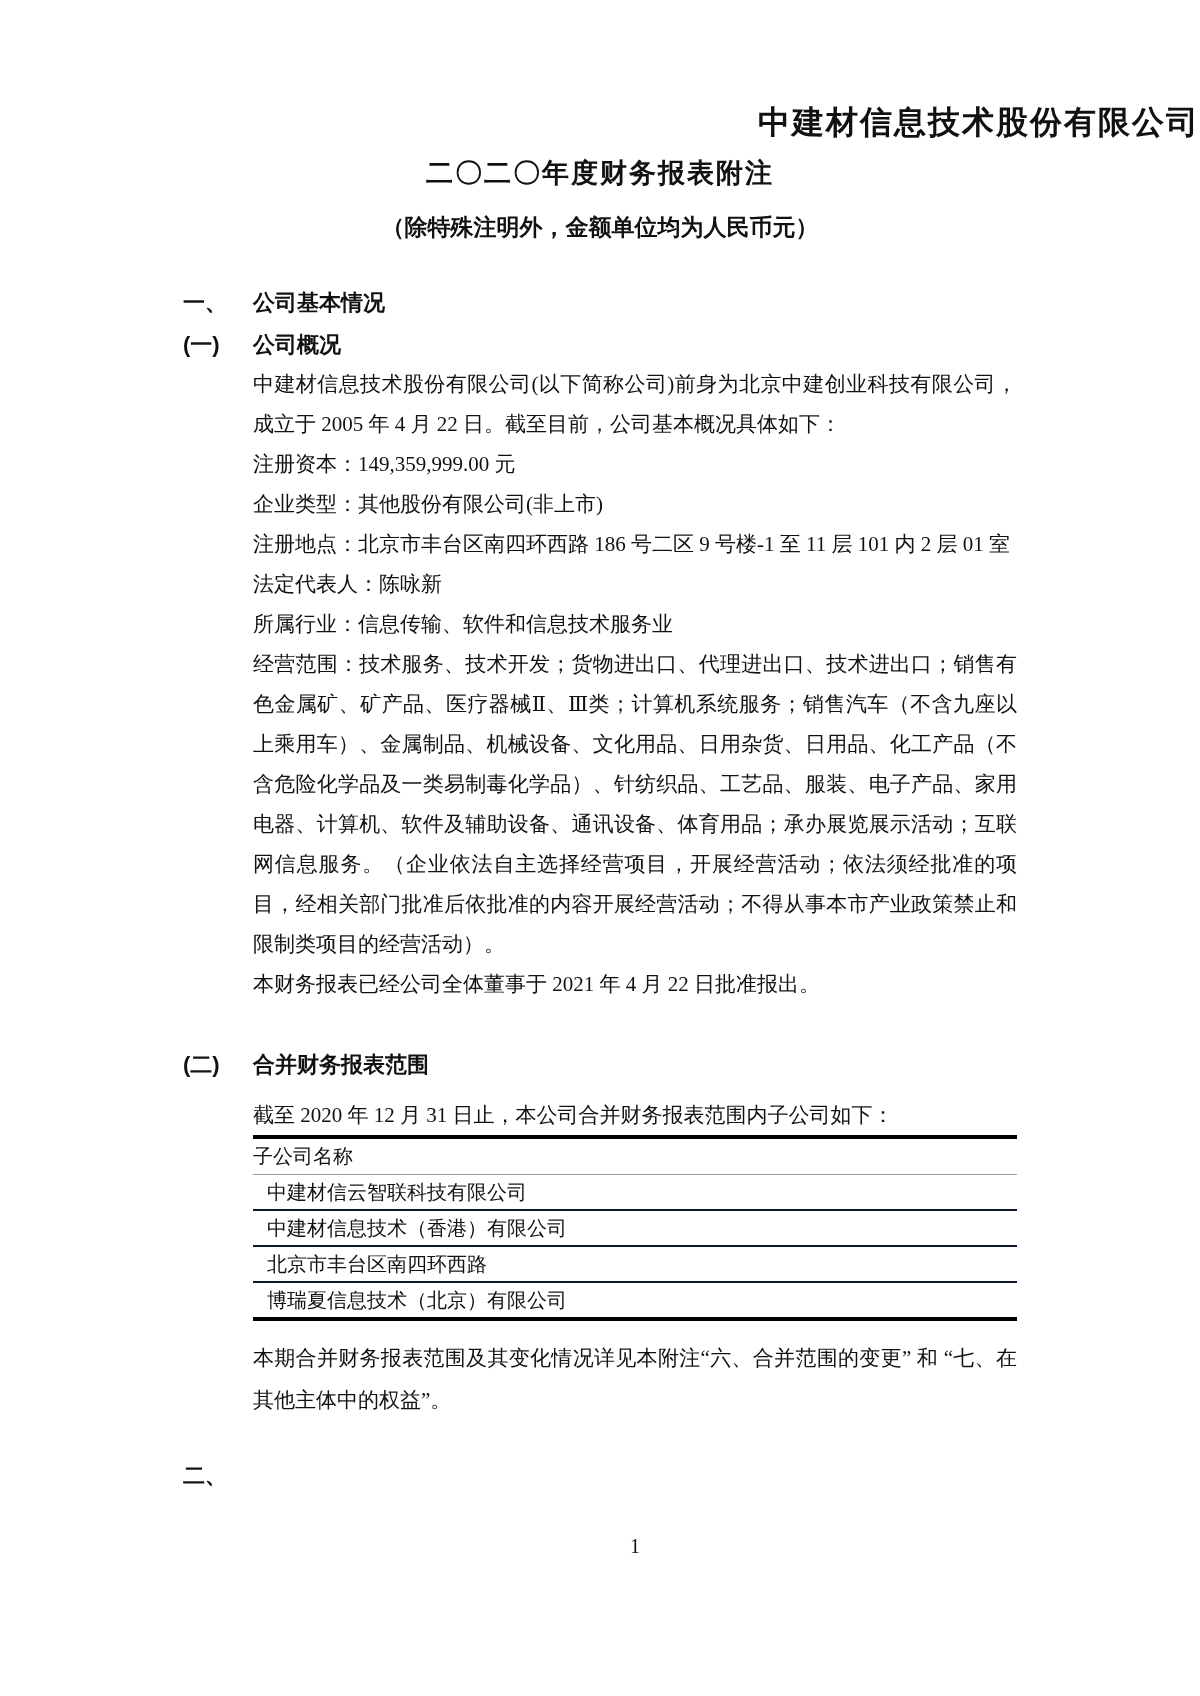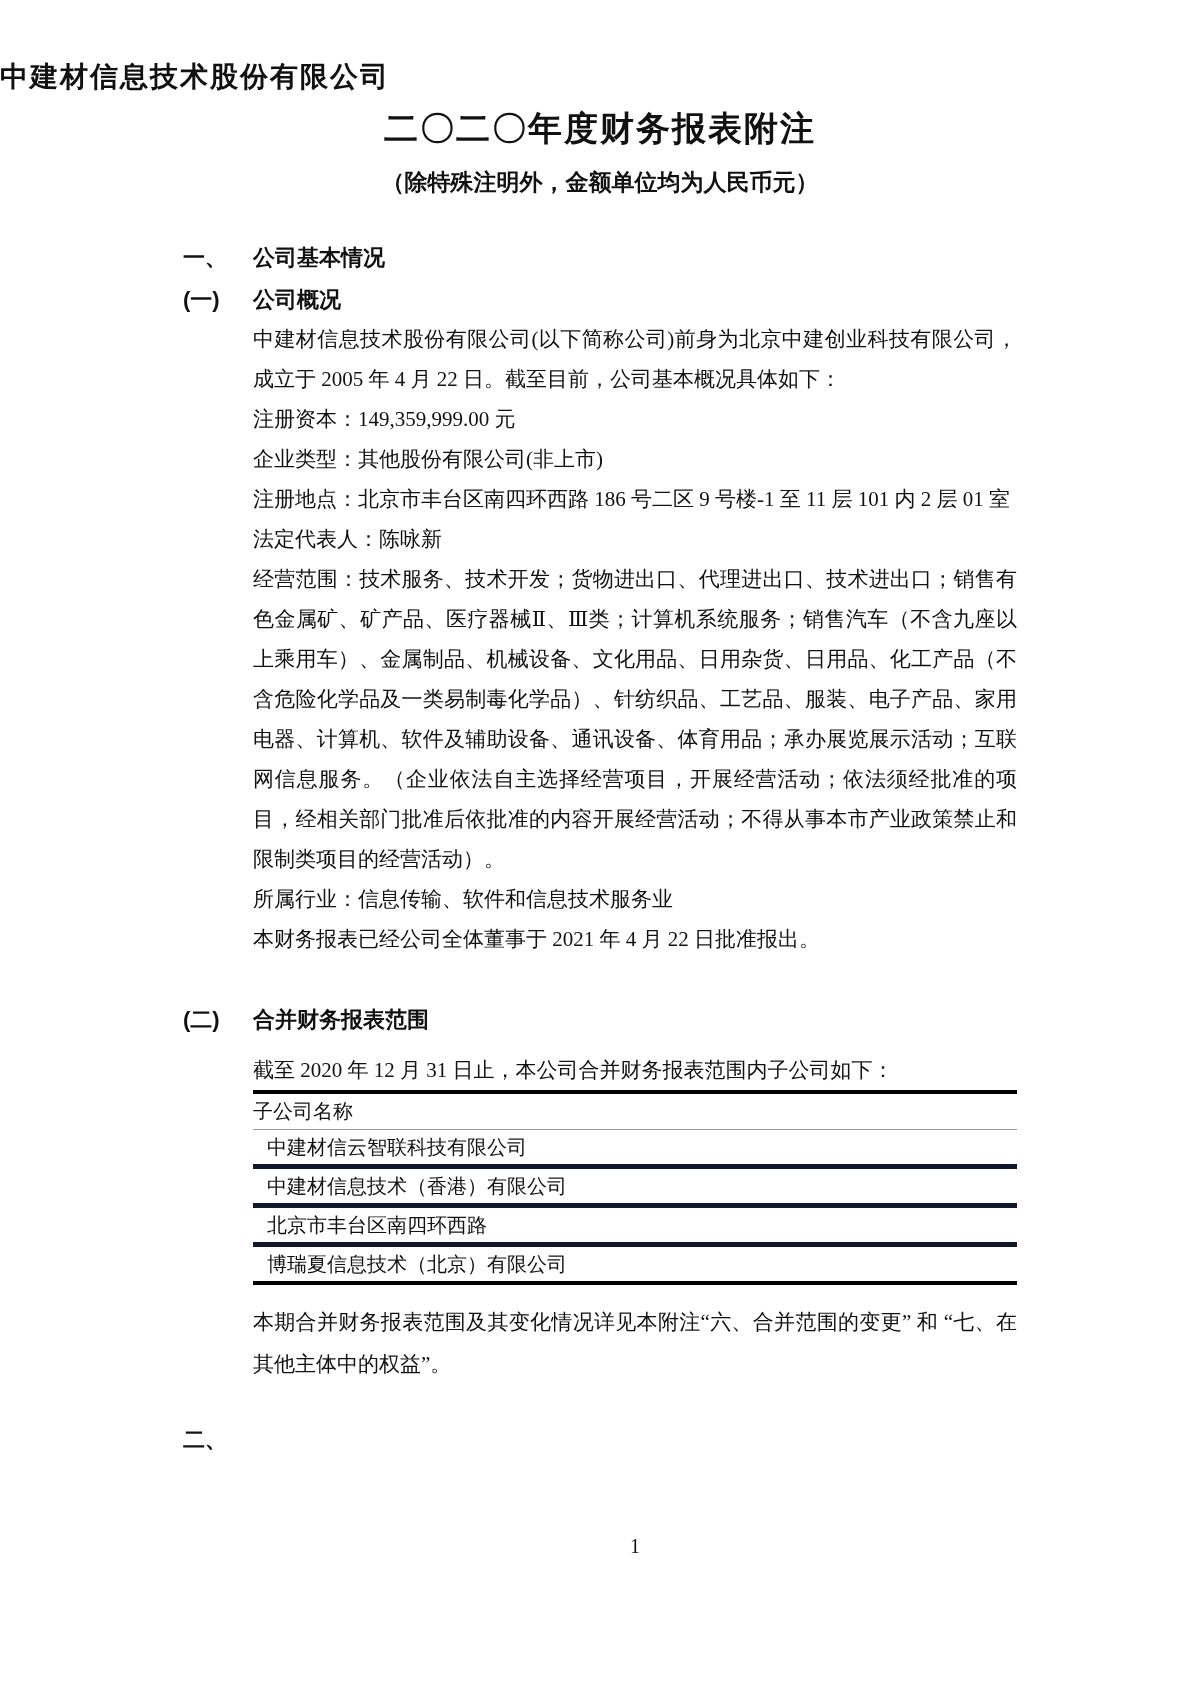--- a/index.html
+++ b/index.html
@@ -11,34 +11,34 @@
     position: relative;
     width: 1200px;
     height: 1696px;
     background: #ffffff;
     color: #111111;
     font-family: "Liberation Serif", "DejaVu Serif", serif;
     overflow: hidden;
   }
   
   .title1 {
-    margin-top: 58px;
-    text-align: left;
+    margin-top: 103px;
+    text-align: right;
     font-family: "Liberation Sans", "DejaVu Sans", sans-serif;
     font-weight: 700;
-    font-size: 28px;
+    font-size: 32px;
     line-height: 38px;
     letter-spacing: 2px;
   }
   .title2 {
     margin-top: 13px;
     text-align: center;
     font-family: "Liberation Sans", "DejaVu Sans", sans-serif;
     font-weight: 700;
-    font-size: 34px;
+    font-size: 27px;
     line-height: 38px;
     letter-spacing: 2px;
   }
   .subtitle {
     margin-top: 21px;
     text-align: center;
     font-family: "Liberation Sans", "DejaVu Sans", sans-serif;
     font-weight: 700;
     font-size: 23px;
     line-height: 28px;
@@ -85,21 +85,21 @@
   .t-header {
     height: 35px;
     line-height: 35px;
     text-align: left;
     border-bottom: 1px solid #9a9a9a;
   }
   .t-row {
     height: 34px;
     line-height: 34px;
     padding-left: 14px;
-    border-bottom: 5px solid #0f172a;
+    border-bottom: 2px solid #0f172a;
   }
   .t-row:last-child { border-bottom: none; }
   
   .note-block {
     margin-top: 16px;
     line-height: 42px;
   }
   .footer {
     position: absolute;
     left: 253px;
@@ -127,22 +127,22 @@
     <span class="sec-label">(一)</span>
     <span class="sec-heading">公司概况</span>
   </div>
 
   <div class="body-col first-block">
     <p>中建材信息技术股份有限公司(以下简称公司)前身为北京中建创业科技有限公司，成立于 2005 年 4 月 22 日。截至目前，公司基本概况具体如下：</p>
     <p>注册资本：149,359,999.00 元</p>
     <p>企业类型：其他股份有限公司(非上市)</p>
     <p>注册地点：北京市丰台区南四环西路 186 号二区 9 号楼-1 至 11 层 101 内 2 层 01 室</p>
     <p>法定代表人：陈咏新</p>
+    <p>所属行业：信息传输、软件和信息技术服务业</p>
     <p>经营范围：技术服务、技术开发；货物进出口、代理进出口、技术进出口；销售有色金属矿、矿产品、医疗器械Ⅱ、Ⅲ类；计算机系统服务；销售汽车（不含九座以上乘用车）、金属制品、机械设备、文化用品、日用杂货、日用品、化工产品（不含危险化学品及一类易制毒化学品）、针纺织品、工艺品、服装、电子产品、家用电器、计算机、软件及辅助设备、通讯设备、体育用品；承办展览展示活动；互联网信息服务。（企业依法自主选择经营项目，开展经营活动；依法须经批准的项目，经相关部门批准后依批准的内容开展经营活动；不得从事本市产业政策禁止和限制类项目的经营活动）。</p>
-    <p>所属行业：信息传输、软件和信息技术服务业</p>
     <p>本财务报表已经公司全体董事于 2021 年 4 月 22 日批准报出。</p>
   </div>
 
   <div class="sec-row sec-2">
     <span class="sec-label">(二)</span>
     <span class="sec-heading">合并财务报表范围</span>
   </div>
 
   <div class="body-col intro-line">
     <p>截至 2020 年 12 月 31 日止，本公司合并财务报表范围内子公司如下：</p>

